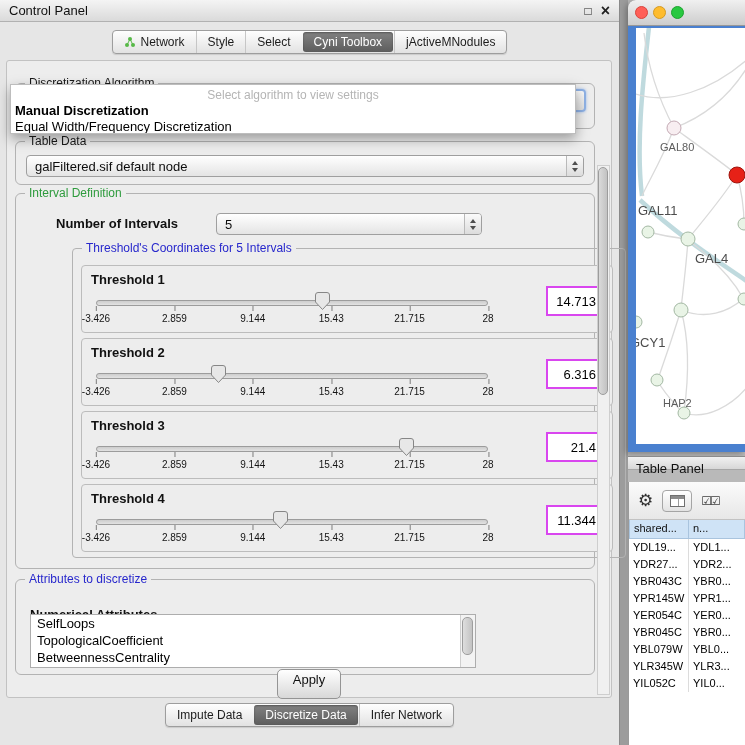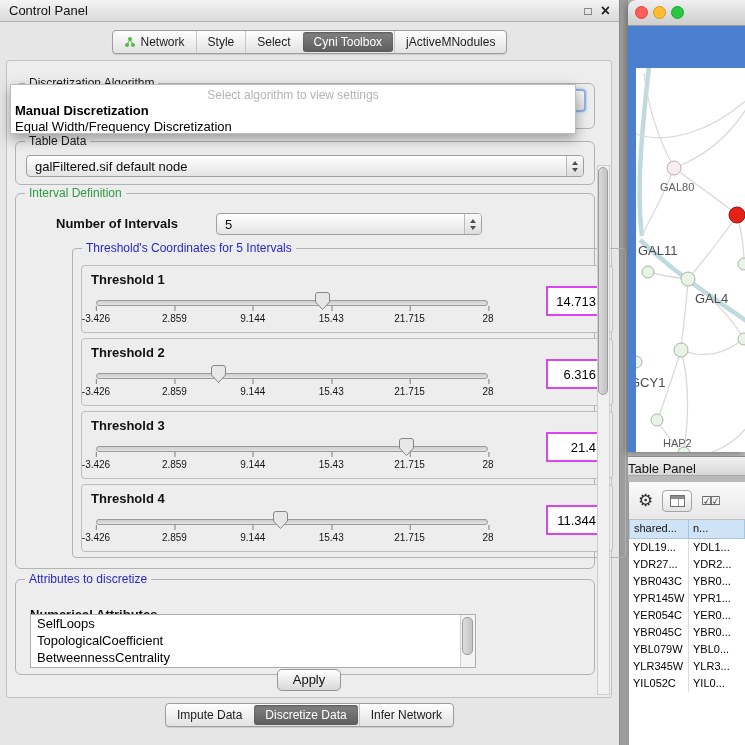--- a/index.html
+++ b/index.html
@@ -56,44 +56,44 @@
 
   
   .attr-list {position:absolute; left:14px; top:34px; width:446px; height:54px; background:#fff; border:1px solid #adadad; overflow:hidden;}
   .attr-item {font-size:13px; color:#000; line-height:17px; padding-left:6px; white-space:nowrap;}
   .vscroll {position:absolute; top:0; right:0; bottom:0; width:15px; background:#f3f3f3; border-left:1px solid #cfcfcf;}
   .vscroll .thumb {position:absolute; left:1px; top:2px; width:11px; height:38px; background:linear-gradient(90deg,#dedede,#c3c3c3); border:1px solid #9e9e9e; border-radius:5px;}
 
   .cp-scrollbar {position:absolute; right:1px; top:104px; width:13px; height:530px; background:#f0f0f0; border:1px solid #cecece;}
   .cp-scrollbar .thumb {position:absolute; left:0; top:1px; width:10px; height:228px; background:linear-gradient(90deg,#dadada,#c2c2c2); border:1px solid #9c9c9c; border-radius:5px;}
 
-  .apply-btn {position:absolute; left:50%; top:608px; transform:translateX(-50%); width:64px; height:22px; background:linear-gradient(#ffffff,#d8d8d8); border:1px solid #949494; border-radius:5px; font-size:13px; color:#111; text-align:center; line-height:20px; cursor:default;}
+  .apply-btn {position:absolute; left:50%; top:608px; transform:translateX(-50%); width:64px; height:30px; background:linear-gradient(#ffffff,#d8d8d8); border:1px solid #949494; border-radius:5px; font-size:13px; color:#111; text-align:center; line-height:20px; cursor:default;}
 
   .bottom-tabbar {position:absolute; top:703px; left:0; width:100%; display:flex; justify-content:center;}
 
   
   .right-panel {position:absolute; left:628px; top:0; width:117px; height:745px; background:#b9b9b9;}
   .net-window {position:absolute; left:0; top:0; width:117px; height:452px; border-top-left-radius:8px; overflow:hidden; box-shadow:-2px 2px 6px rgba(0,0,0,.3);}
   .net-titlebar {height:26px; background:linear-gradient(#f0f0f0,#cdcdcd); border-bottom:1px solid #989898; display:flex; align-items:center; padding-left:7px; border-top-left-radius:8px;}
   .light {width:13px; height:13px; border-radius:50%; margin-right:5px;}
   .light.red {background:var(--traffic_red,#ff5f57); border:1px solid #d8443c;}
   .light.yellow {background:var(--traffic_yellow,#febc2e); border:1px solid #d49a22;}
   .light.green {background:var(--traffic_green,#28c840); border:1px solid #1da32f;}
   .net-frame {position:absolute; left:0; top:26px; right:0; bottom:0; background:var(--frame_blue,#4a80cf); padding:2px 0 8px 8px;}
-  .net-canvas {width:100%; height:100%; background:#fff; overflow:hidden; position:relative;margin-top:40px;}
+  .net-canvas {width:100%; height:100%; background:#fff; overflow:hidden; position:relative;}
   .net-svg {display:block;}
   .e {stroke:#dadada; stroke-width:1.3; fill:none;}
   .teal {stroke:#b4d4d8; stroke-width:4.5; fill:none; opacity:.85;}
   .n {fill:var(--node_green,#e9f4e6); stroke:#a3b8a3;}
   .n-pink {fill:#f8eef1; stroke:#c4aab4;}
   .n-red {fill:var(--node_red,#e62117); stroke:#9e150e;}
   .nlabels text {font-size:11px; fill:#5c5c5c; font-family:"Liberation Sans",sans-serif;}
   .nlabels text.big {font-size:13px; fill:#4c4c4c;}
 
-  .tp-header {position:absolute; left:0; top:456px; width:117px; height:20px; background:linear-gradient(#f1f1f1,#d7d7d7); border-top:1px solid #8b8b8b; border-bottom:1px solid #a6a6a6; font-size:13px; color:#111; line-height:24px; }
+  .tp-header {position:absolute; left:0; top:456px; width:117px; height:14px; background:linear-gradient(#f1f1f1,#d7d7d7); border-top:1px solid #8b8b8b; border-bottom:1px solid #a6a6a6; font-size:13px; color:#111; line-height:24px; padding-left:8px;}
   .tp-body {position:absolute; left:0; top:482px; width:117px; bottom:0; background:#fff; border-left:1px solid #9a9a9a;}
   .tp-toolbar {height:38px; background:linear-gradient(#fbfbfb,#e7e7e7); border-bottom:1px solid #c2c2c2; display:flex; align-items:center; gap:9px; padding:0 9px;}
   .gear {font-size:17px; color:#2f2f2f; line-height:1;}
   .colbtn {width:30px; height:22px; background:linear-gradient(#ffffff,#e3e3e3); border:1px solid #a5a5a5; border-radius:4px; display:flex; align-items:center; justify-content:center;}
   .icon-columns {width:15px; height:12px; border:1px solid #6f6f6f; background:linear-gradient(#8b8b8b,#8b8b8b) 0 0/15px 3px no-repeat, linear-gradient(#9c9c9c,#9c9c9c) 7px 0/1px 12px no-repeat, #fff;}
   .cbx {font-size:12px; color:#3c3c3c; letter-spacing:-2px; white-space:nowrap;}
   .thead {display:flex; height:19px;}
   .th {font-size:11px; color:#111; background:var(--header_blue,#cfe3f6); border:1px solid #a9c4de; border-top:none; padding:2px 4px; white-space:nowrap; overflow:hidden;}
   .th.c0 {width:60px;}
   .th.c1 {flex:1; border-left:none;}

